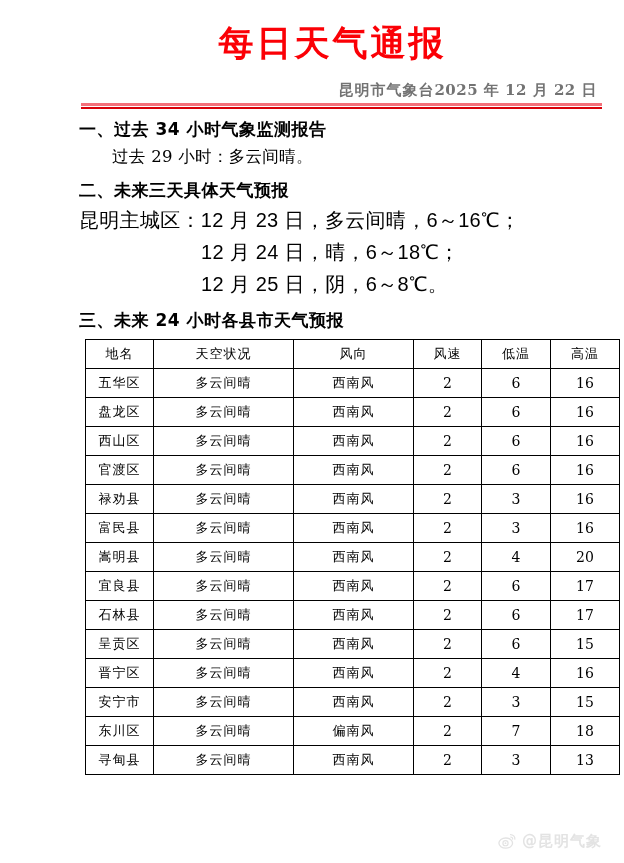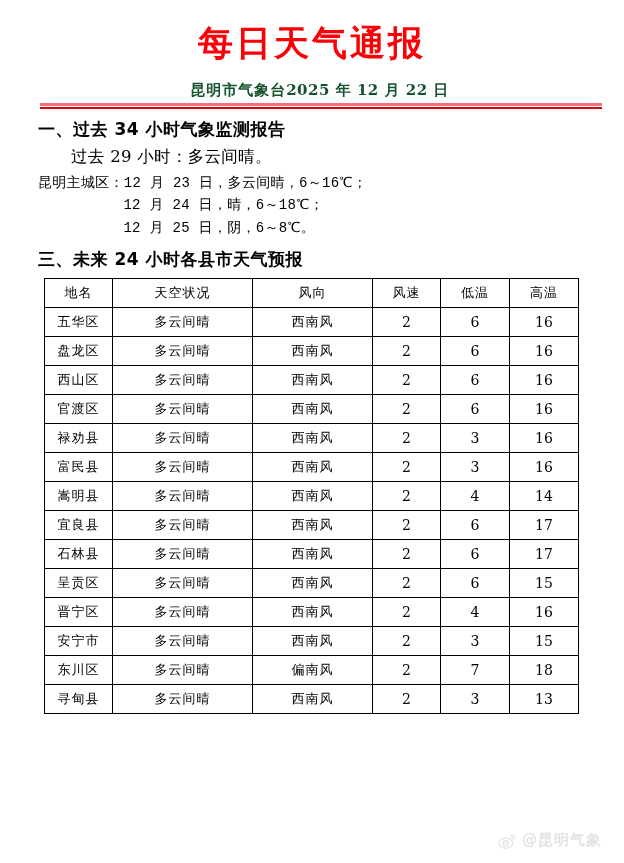--- a/index.html
+++ b/index.html
@@ -14,42 +14,43 @@
     font-family: "DejaVu Serif", "Liberation Serif", serif;
     color: #000000;
     overflow: hidden;
   }
 
   .page {
     position: relative;
     width: 624px;
     height: 863px;
     box-sizing: border-box;
+    padding-left: 41px;
   }
 
   
   .doc-title {
     text-align: center;
     color: #fb0006;
     font-family: "DejaVu Serif", "Liberation Serif", serif;
     font-weight: bold;
     font-size: 35px;
     letter-spacing: 3px;
     padding-top: 21px;
     line-height: 1.25;
     white-space: nowrap;
   }
 
   
   .issuer-row {
     display: flex;
-    justify-content: center;
+    justify-content: flex-end;
     align-items: baseline;
     margin: 16px 27px 0 42px;
-    color: #14532d;
+    color: #737373;
     font-family: "DejaVu Serif", "Liberation Serif", serif;
     font-weight: bold;
     font-size: 15px;
     letter-spacing: 1px;
   }
   .issuer-name { white-space: nowrap; }
   .issuer-date { white-space: nowrap; letter-spacing: 0.5px; }
 
   .rule-wrap {
     margin: 3px 22px 0 40px;
@@ -77,22 +78,22 @@
   .body-line {
     font-family: "DejaVu Serif", "Liberation Serif", serif;
     font-size: 16.5px;
     line-height: 1.58;
     margin: 3px 22px 0 38px;
     letter-spacing: 0.3px;
   }
   .indent2 { text-indent: 2em; }
 
   .fc-block {
-    font-family: Liberation Mono, monospace;
-    font-size: 14px;
+    font-family: Liberation Sans, sans-serif;
+    font-size: 20px;
     line-height: 1.6;
     margin: 2px 22px 0 38px;
     letter-spacing: 0.3px;
   }
   .fc-line { white-space: nowrap; }
   .fc-line.cont { padding-left: 6.1em; }
 
   
   .fc-table {
     border-collapse: collapse;
@@ -118,20 +119,21 @@
   .col-spd   { width: 68px; }
   .col-low   { width: 69px; }
   .col-high  { width: 69px; }
 
   
   .watermark {
     position: absolute;
     right: 22px;
     bottom: 12px;
     display: flex;
+    align-items: center;
     gap: 5px;
     color: #e3e3e3;
     font-family: "DejaVu Sans", "Liberation Sans", sans-serif;
     font-size: 15px;
     font-weight: bold;
     letter-spacing: 1px;
     user-select: none;
   }
   .wm-icon { width: 20px; height: 20px; display: block; }
 </style>
@@ -148,20 +150,21 @@
   </div>
 
   <div class="rule-wrap">
     <div class="rule-thick"></div>
     <div class="rule-thin"></div>
   </div>
 
   <div class="section-head">一、过去 34 小时气象监测报告</div>
   <div class="body-line indent2">过去 29 小时：多云间晴。</div>
 
+  <div class="section-head">二、未来三天具体天气预报</div>
   <div class="fc-block">
     <div class="fc-line">昆明主城区：12 月 23 日，多云间晴，6～16℃；</div>
     <div class="fc-line cont">12 月 24 日，晴，6～18℃；</div>
     <div class="fc-line cont">12 月 25 日，阴，6～8℃。</div>
   </div>
 
   <div class="section-head">三、未来 24 小时各县市天气预报</div>
 
   <table class="fc-table">
     <colgroup>
@@ -230,21 +233,21 @@
           <td class="num">2</td>
           <td class="num">3</td>
           <td class="num">16</td>
         </tr>
         <tr>
           <td>嵩明县</td>
           <td>多云间晴</td>
           <td>西南风</td>
           <td class="num">2</td>
           <td class="num">4</td>
-          <td class="num">14</td>
+          <td class="num">20</td>
         </tr>
         <tr>
           <td>宜良县</td>
           <td>多云间晴</td>
           <td>西南风</td>
           <td class="num">2</td>
           <td class="num">6</td>
           <td class="num">17</td>
         </tr>
         <tr>

